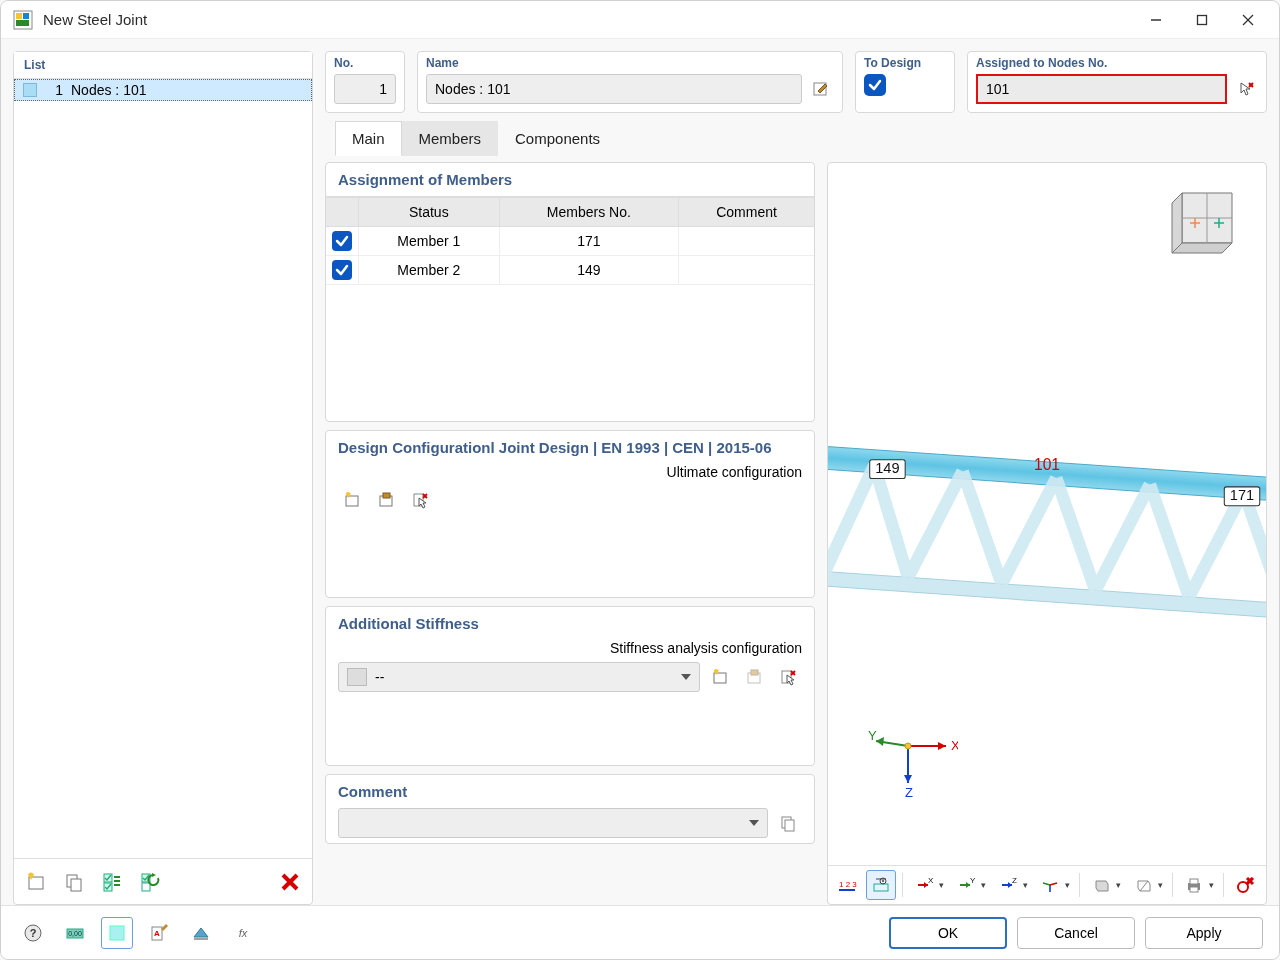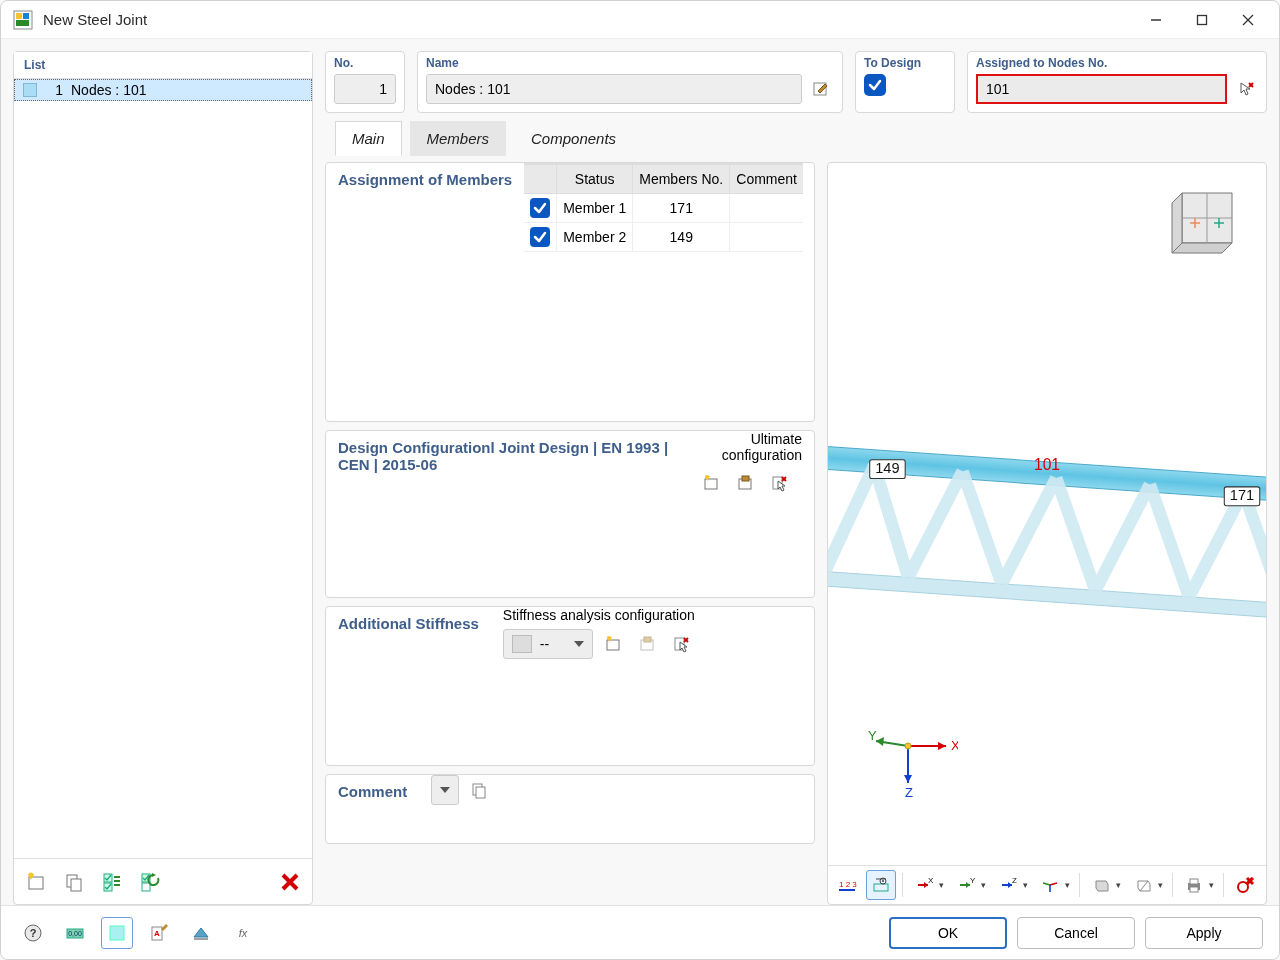--- a/index.html
+++ b/index.html
@@ -151,24 +151,23 @@
     width: 22px; height: 22px;
     background: #0a57c2;
     border-radius: 5px;
     display:flex;align-items:center;justify-content:center;
   }
   .check-box svg { width: 14px; height: 14px; }
 
   
   .tabs {
     display: flex;
-    gap: 8px;
+    gap: 0;
     margin-top: 2px;
     padding-left: 10px;
-    font-style: italic;
   }
   .tab {
     padding: 8px 16px;
     font-size: 15px;
     color: #222;
     background: #ececec;
     border: 1px solid transparent;
     border-bottom: none;
   }
   .tab.active {
@@ -190,21 +189,21 @@
     display: flex;
     flex-direction: column;
     gap: 8px;
     min-height: 0;
   }
   .section {
     background: #ffffff;
     border: 1px solid #d8d8d8;
     border-radius: 4px;
     display: flex;
-    flex-direction: row;
+    flex-direction: column;
   }
   .section .section-title {
     padding: 8px 12px;
     font-weight: 600;
     color: #3f5e8a;
     font-size: 15px;
   }
   .section .section-body {
     padding: 0 12px 10px 12px;
     font-size: 14px;

